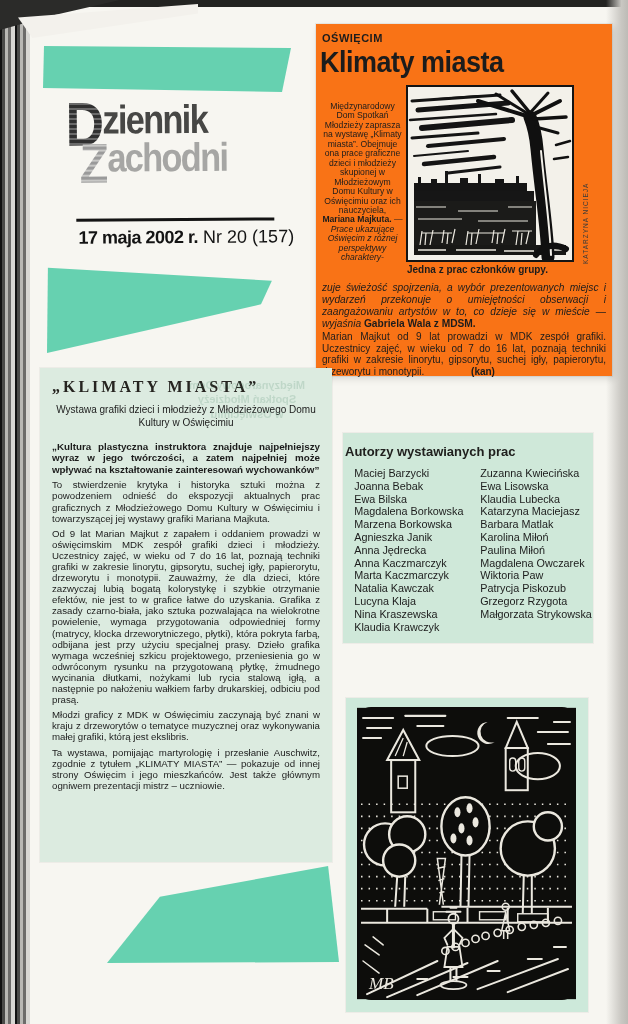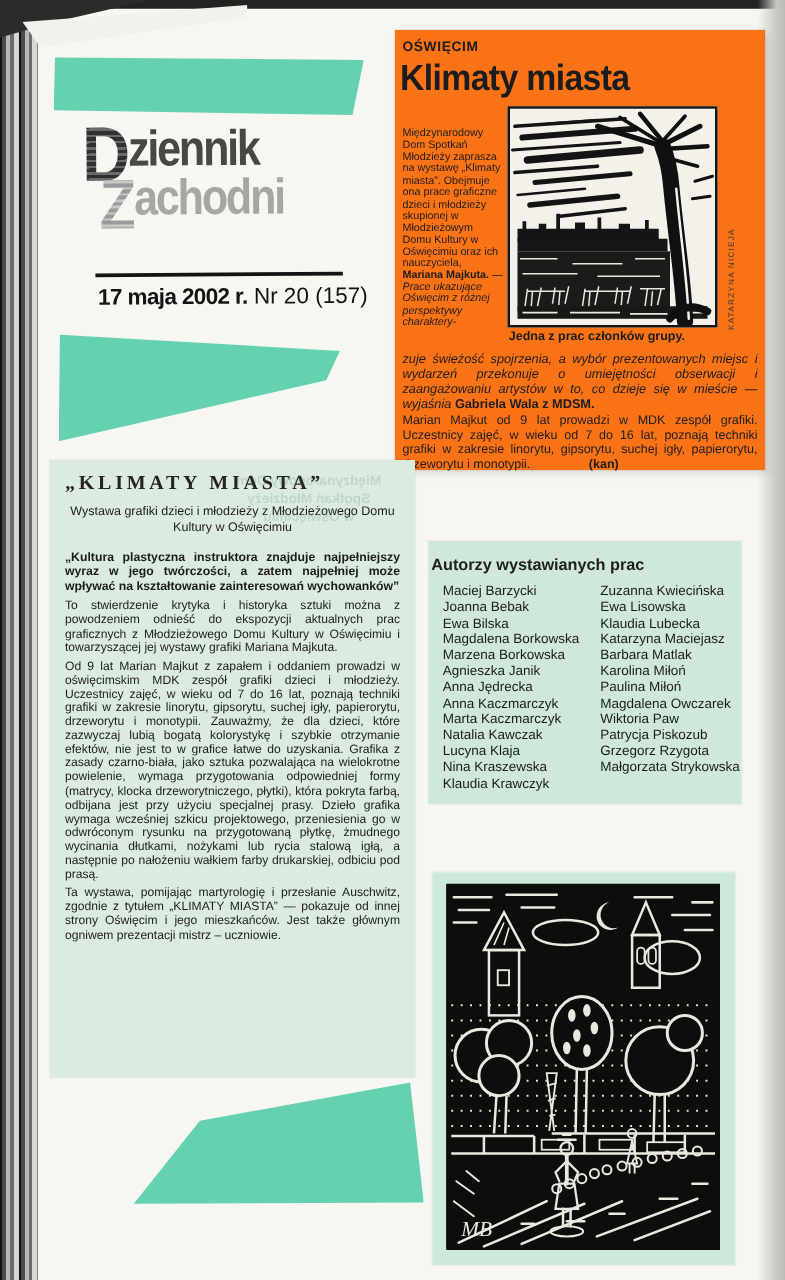--- a/index.html
+++ b/index.html
@@ -30,21 +30,21 @@
   .logo-l2 .cap{font-size:56px;vertical-align:-11px;color:#b4b4b2;
     background:repeating-linear-gradient(#9a9a9a 0 3px,#c8c8c6 3px 5px);-webkit-background-clip:text;background-clip:text;-webkit-text-fill-color:transparent;}
   .date-rule{width:198px;border-top:3px solid #141414;margin:30px 0 6px 10px;}
   .date{font-size:18px;margin-left:12px;white-space:nowrap;color:#141414;}
   .date .b{font-weight:800;letter-spacing:-0.5px;}
   
   .clip-news{position:absolute;left:316px;top:24px;width:296px;height:352px;background:#f97316;
     box-shadow:0 0 0 1px rgba(0,0,0,0.05),2px 3px 7px rgba(0,0,0,0.12);}
   .kicker{position:absolute;left:6px;top:8px;font-size:11px;font-weight:700;letter-spacing:0.5px;}
   .headline{position:absolute;left:4px;top:22px;font-size:27px;font-weight:700;letter-spacing:-0.5px;transform:scaleY(1.08);transform-origin:left top;white-space:nowrap;}
-  .news-col{position:absolute;left:6px;top:78px;width:81px;font-size:8.6px;line-height:1.1;text-align:left;}
+  .news-col{position:absolute;left:6px;top:78px;width:81px;font-size:8.6px;line-height:1.1;text-align:center;}
   .news-col .it{font-style:italic;}
   .photo-frame{position:absolute;left:90px;top:61px;width:164px;height:173px;border:2px solid #141414;background:#f3f1ea;}
   .photo-frame svg{display:block;width:100%;height:100%;}
   .credit{position:absolute;left:266px;top:90px;height:150px;font-size:6.5px;letter-spacing:1px;color:#3a3a3a;
     writing-mode:vertical-rl;transform:rotate(180deg);white-space:nowrap;}
   .caption{position:absolute;left:91px;top:240px;font-size:10px;font-weight:700;}
   .news-cont{position:absolute;left:6px;top:258px;width:284px;font-size:10.2px;line-height:1.18;font-style:italic;text-align:justify;}
   .news-cont .b{font-weight:700;font-style:normal;}
   .news-final{position:absolute;left:6px;top:307px;width:284px;font-size:10px;line-height:1.16;text-align:justify;}
   .news-final .b{font-weight:700;padding-left:44px;}
@@ -61,21 +61,21 @@
   
   .clip-authors{position:absolute;left:343px;top:433px;width:250px;height:210px;background:#cfe8d9;
     box-shadow:0 0 0 1px rgba(0,0,0,0.04);}
   .a-head{font-size:13px;font-weight:700;margin:11px 0 8px 2px;color:#20201e;}
   .a-cols{display:flex;margin-left:10px;justify-content:center;}
   .a-col{list-style:none;margin:0;padding:0;font-size:10.8px;line-height:12.8px;}
   .a-col1{width:126px;}
   
   .clip-art{position:absolute;left:346px;top:698px;width:242px;height:314px;background:#cde9da;
     box-shadow:0 0 0 1px rgba(0,0,0,0.04);}
-  .art-print{position:absolute;left:11px;top:9px;width:219px;height:293px;background:#0d0d0b;}
+  .art-print{position:absolute;left:11px;top:9px;width:219px;height:293px;background:#0d0d0b;border-radius:14px;}
   .art-print svg{display:block;width:100%;height:100%;}
 </style>
 </head>
 <body>
 
 <div class="page">
 
   <div class="binding"></div>
   <div class="top-edge"></div>
   <div class="top-corner"></div>
@@ -161,20 +161,21 @@
     <div class="main-inner">
       <div class="ghost">
         <span>Międzynarodowy Dom Spotkań Młodzieży</span><br>
         <span>w Oświęcimiu</span>
       </div>
       <div class="m-title">„KLIMATY MIASTA”</div>
       <div class="m-sub">Wystawa grafiki dzieci i młodzieży z Młodzieżowego Domu Kultury w Oświęcimiu</div>
       <div class="m-lead">„Kultura plastyczna instruktora znajduje najpełniejszy wyraz w jego twórczości, a zatem najpełniej może wpływać na kształtowanie zainteresowań wychowanków”</div>
       <p class="jp">To stwierdzenie krytyka i historyka sztuki można z powodzeniem odnieść do ekspozycji aktualnych prac graficznych z Młodzieżowego Domu Kultury w Oświęcimiu i towarzyszącej jej wystawy grafiki Mariana Majkuta.</p>
       <p class="jp">Od 9 lat Marian Majkut z zapałem i oddaniem prowadzi w oświęcimskim MDK zespół grafiki dzieci i młodzieży. Uczestnicy zajęć, w wieku od 7 do 16 lat, poznają techniki grafiki w zakresie linorytu, gipsorytu, suchej igły, papierorytu, drzeworytu i monotypii. Zauważmy, że dla dzieci, które zazwyczaj lubią bogatą kolorystykę i szybkie otrzymanie efektów, nie jest to w grafice łatwe do uzyskania. Grafika z zasady czarno-biała, jako sztuka pozwalająca na wielokrotne powielenie, wymaga przygotowania odpowiedniej formy (matrycy, klocka drzeworytniczego, płytki), która pokryta farbą, odbijana jest przy użyciu specjalnej prasy. Dzieło grafika wymaga wcześniej szkicu projektowego, przeniesienia go w odwróconym rysunku na przygotowaną płytkę, żmudnego wycinania dłutkami, nożykami lub rycia stalową igłą, a następnie po nałożeniu wałkiem farby drukarskiej, odbiciu pod prasą.</p>
+      <p class="jp">Młodzi graficy z MDK w Oświęcimiu zaczynają być znani w kraju z drzeworytów o tematyce muzycznej oraz wykonywania małej grafiki, którą jest ekslibris.</p>
       <p class="jp">Ta wystawa, pomijając martyrologię i przesłanie Auschwitz, zgodnie z tytułem „KLIMATY MIASTA” — pokazuje od innej strony Oświęcim i jego mieszkańców. Jest także głównym ogniwem prezentacji mistrz – uczniowie.</p>
     </div>
   </div>
 
   <div class="clip-authors">
     <div class="a-head">Autorzy wystawianych prac</div>
     <div class="a-cols">
       <ul class="a-col a-col1">
         <li>Maciej Barzycki</li>
         <li>Joanna Bebak</li>

